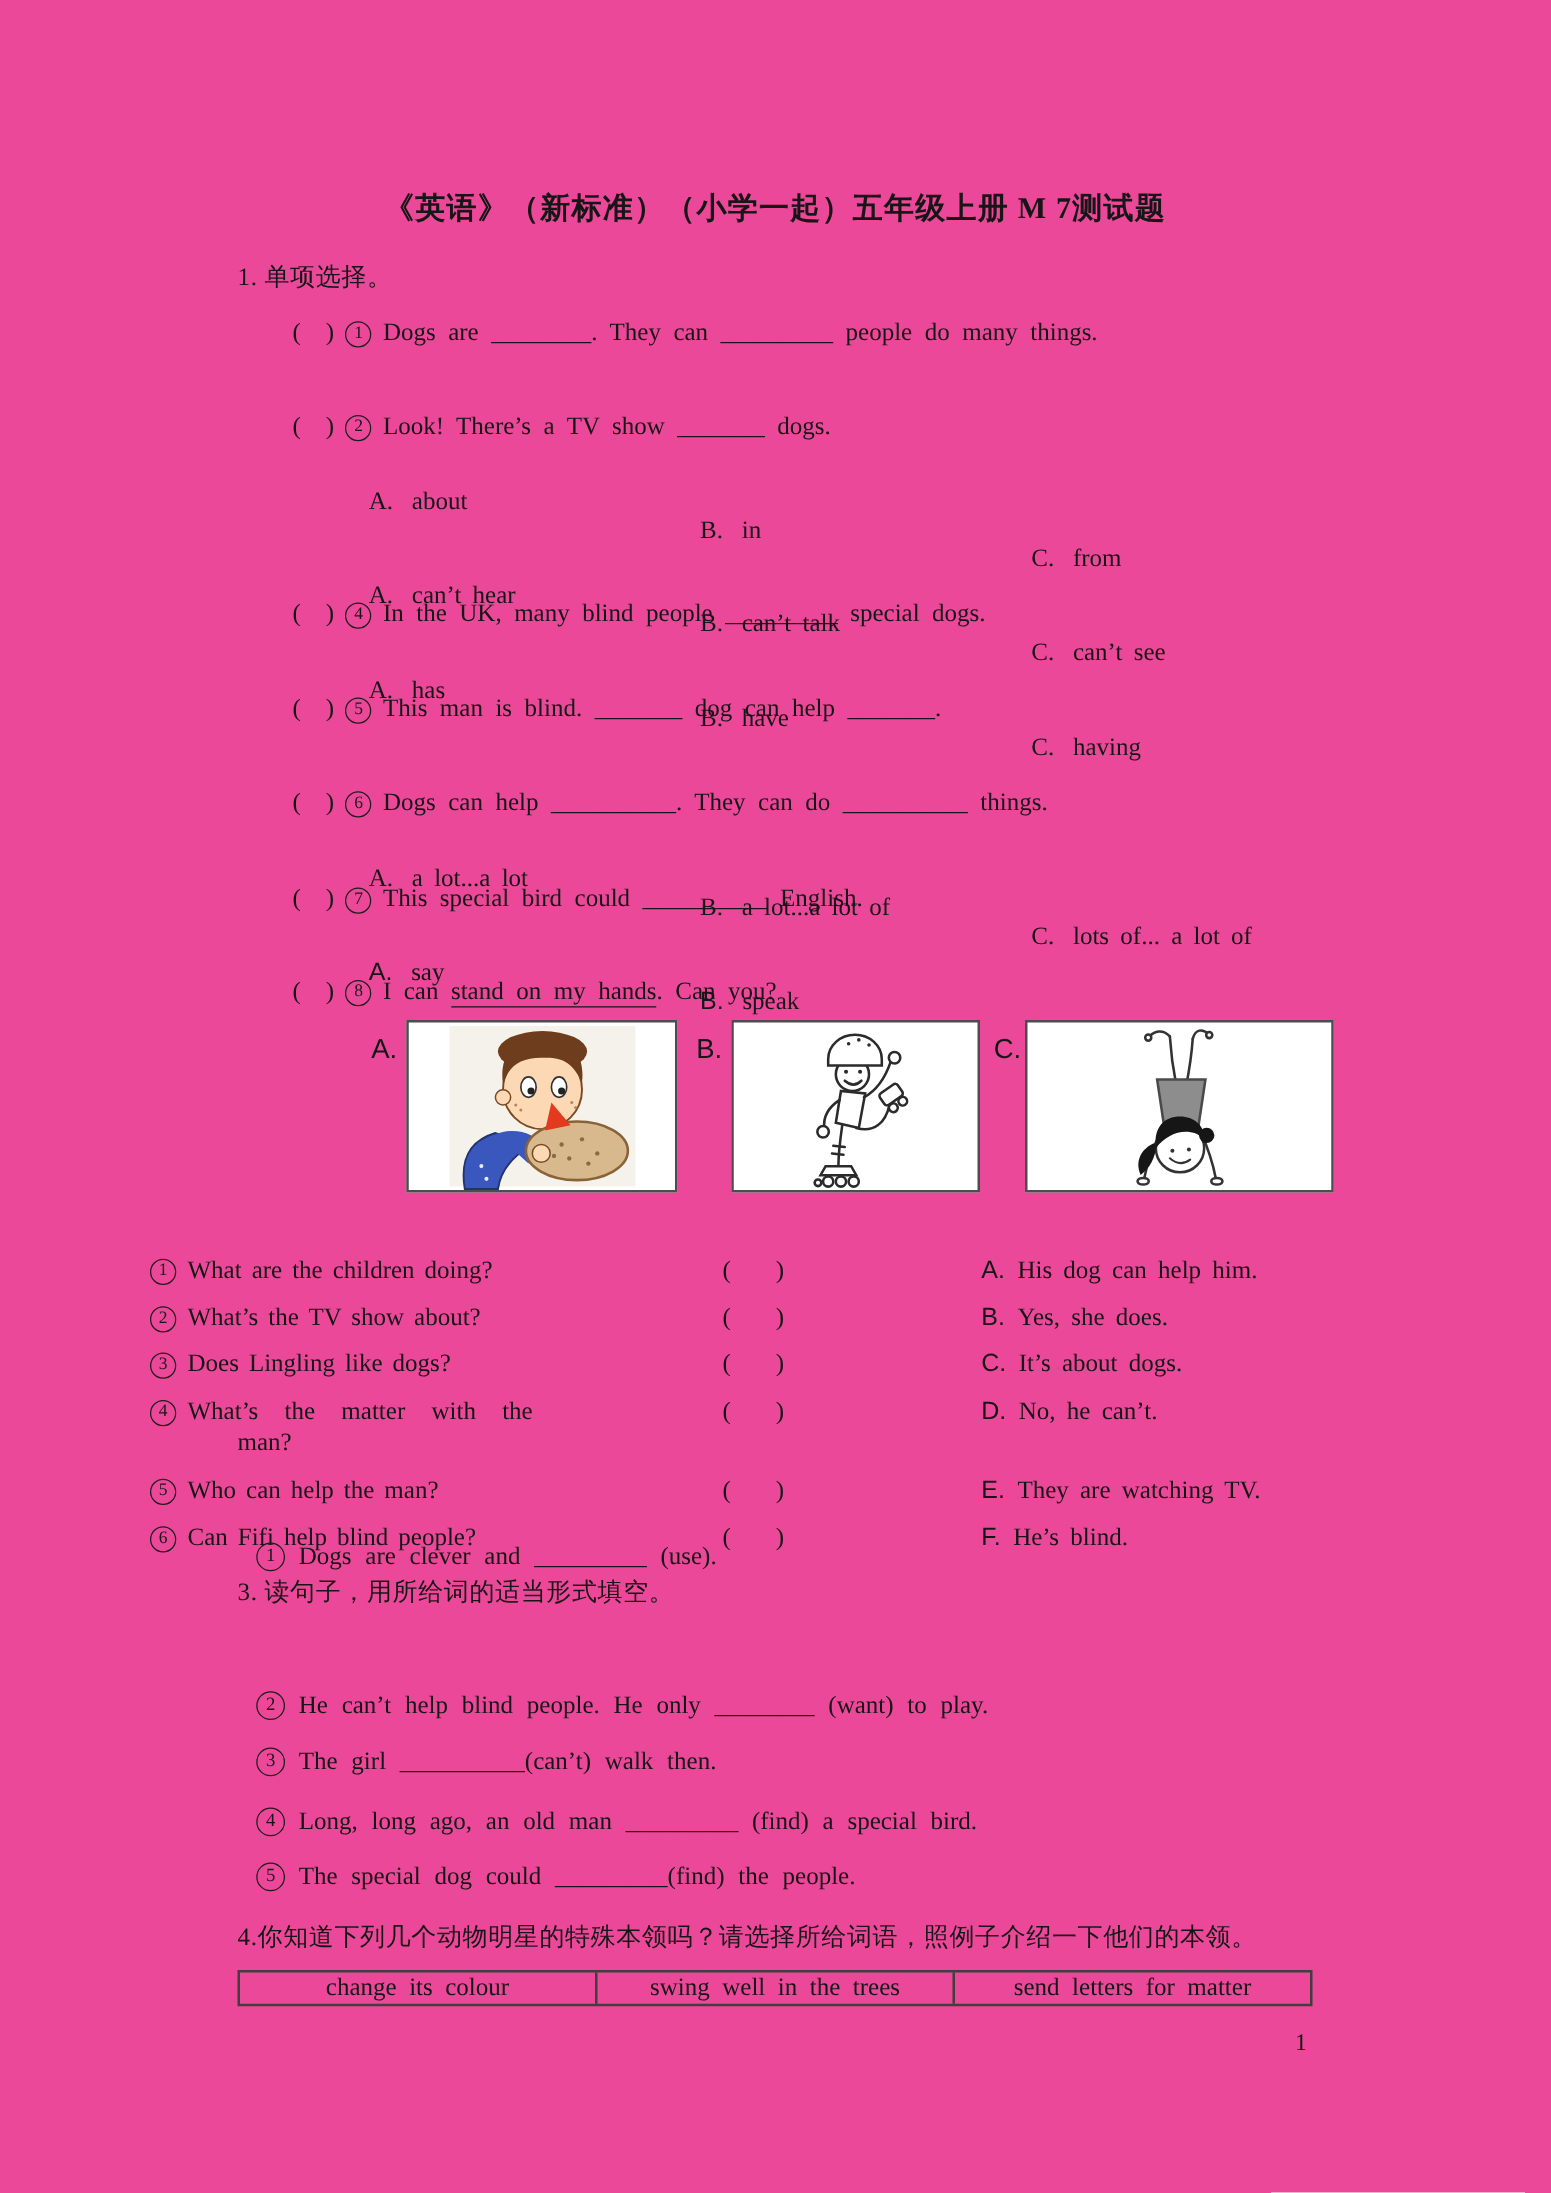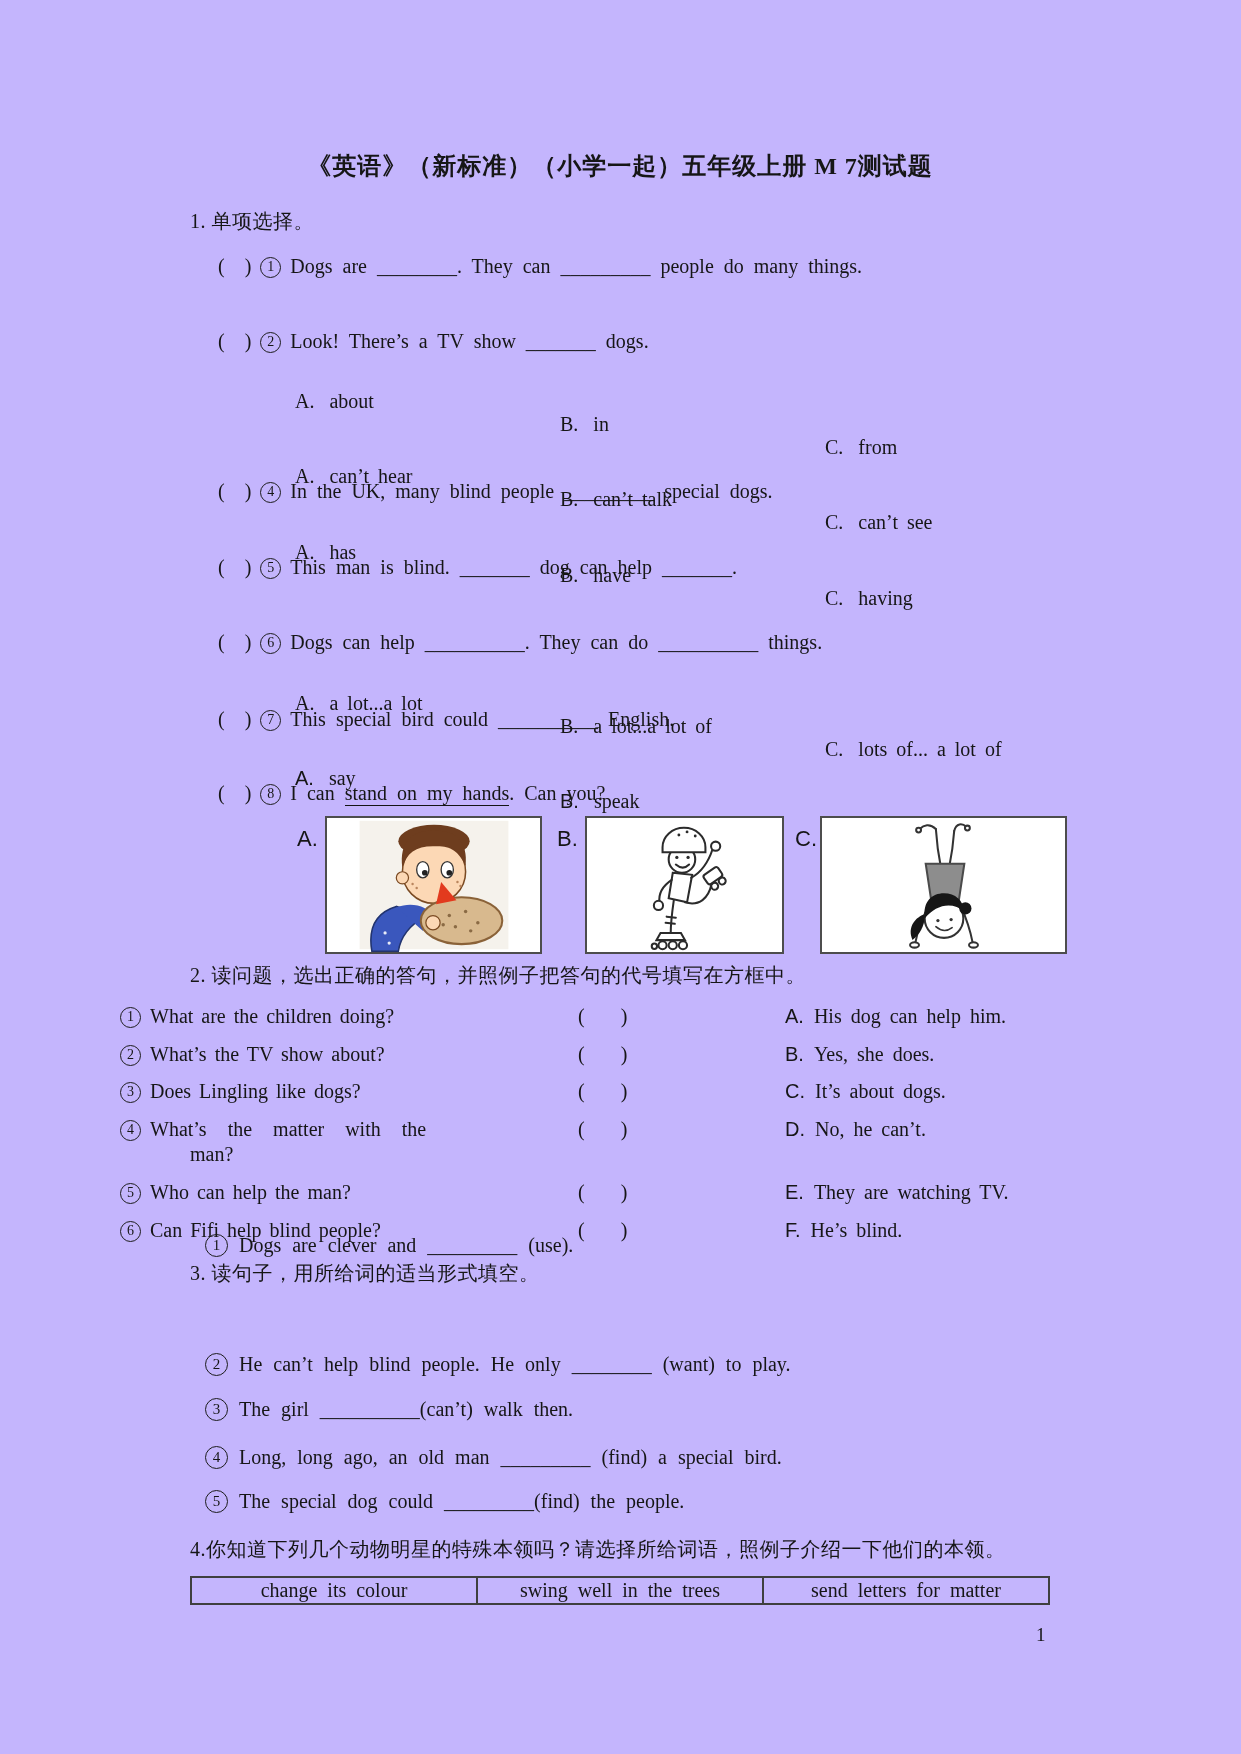--- a/index.html
+++ b/index.html
@@ -1,22 +1,22 @@
 <!DOCTYPE html>
 <html><head>
 <meta charset="utf-8">
 <style>
   html,body{margin:0;padding:0;background:#fff;}
-  .page{position:relative;width:1241px;height:1754px;background:#c4b5fd;color:#161616;
+  .page{position:relative;width:1241px;height:1754px;background:#ec4899;color:#161616;
         font-family:"Liberation Serif","DejaVu Serif",serif;font-size:20px;overflow:hidden;}
   .line{position:absolute;left:0;right:0;height:28px;white-space:pre;}
   .title{position:absolute;left:190px;width:860px;text-align:center;font-size:24px;font-weight:700;
          letter-spacing:1px;height:32px;white-space:pre;}
   .heading{padding-left:190px;letter-spacing:.5px;}
-  .q{padding-left:218px;word-spacing:5px;}
+  .q{padding-left:218px;word-spacing:5px;margin-left:16px;}
   .s2item{padding-left:120px;word-spacing:3px;}
   .s3item{padding-left:205px;word-spacing:6px;}
   .paren{white-space:pre;margin-right:9px;}
   .circ{display:inline-block;width:19px;height:19px;line-height:18px;text-align:center;
         border:1.3px solid #1c1c1c;border-radius:50%;font-size:14px;margin-right:9px;
         position:relative;top:-2px;word-spacing:0;letter-spacing:0;}
   .circ.big{width:21px;height:21px;line-height:20px;font-size:15px;margin-right:11px;}
   .u{border-bottom:1.7px solid #141414;padding-bottom:1px;}
   .opt{position:absolute;word-spacing:4px;}
   .ol{margin-right:15px;}
@@ -170,21 +170,20 @@
         <path d="M101,98 C99,81 108,73 120,73 C131,73 139,80 140,91 C128,81 112,84 101,98 Z" fill="#161616" stroke="none"></path>
         <path d="M100,94 C90,98 84,108 89,119 C96,114 101,105 101,96 Z" fill="#161616" stroke="none"></path>
         <circle cx="141" cy="88" r="6" fill="#161616" stroke="none"></circle>
         <circle cx="114" cy="100" r="1.6" fill="#333" stroke="none"></circle>
         <circle cx="127" cy="99" r="1.6" fill="#333" stroke="none"></circle>
         <path d="M112,106 q8,7 16,1" stroke-width="1.6"></path>
       </g>
     </svg>
   </div>
 
-  <div class="line heading" style="top:962px">2. 读问题，选出正确的答句，并照例子把答句的代号填写在方框中。</div>
 
   <div class="line s2item" style="top:1005px"><span class="circ">1</span><span>What are the children doing?</span><span class="abs" style="left:578px">(    )</span><span class="abs" style="left:785px"><span class="ansl sans">A.</span><span>His dog can help him.</span></span></div>
   <div class="line s2item" style="top:1043px"><span class="circ">2</span><span>What’s the TV show about?</span><span class="abs" style="left:578px">(    )</span><span class="abs" style="left:785px"><span class="ansl sans">B.</span><span>Yes, she does.</span></span></div>
   <div class="line s2item" style="top:1080px"><span class="circ">3</span><span>Does Lingling like dogs?</span><span class="abs" style="left:578px">(    )</span><span class="abs" style="left:785px"><span class="ansl sans">C.</span><span>It’s about dogs.</span></span></div>
   <div class="line s2item" style="top:1118px"><span class="circ">4</span><span class="stretch">What’s the matter with the</span><span class="abs" style="left:578px">(    )</span><span class="abs" style="left:785px"><span class="ansl sans">D.</span><span>No, he can’t.</span></span></div>
   <div class="line" style="top:1143px;padding-left:190px">man?</div>
   <div class="line s2item" style="top:1181px"><span class="circ">5</span><span>Who can help the man?</span><span class="abs" style="left:578px">(    )</span><span class="abs" style="left:785px"><span class="ansl sans">E.</span><span>They are watching TV.</span></span></div>
   <div class="line s2item" style="top:1219px"><span class="circ">6</span><span>Can Fifi help blind people?</span><span class="abs" style="left:578px">(    )</span><span class="abs" style="left:785px"><span class="ansl sans">F.</span><span>He’s blind.</span></span></div>
 
   <div class="line heading" style="top:1260px">3. 读句子，用所给词的适当形式填空。</div>

